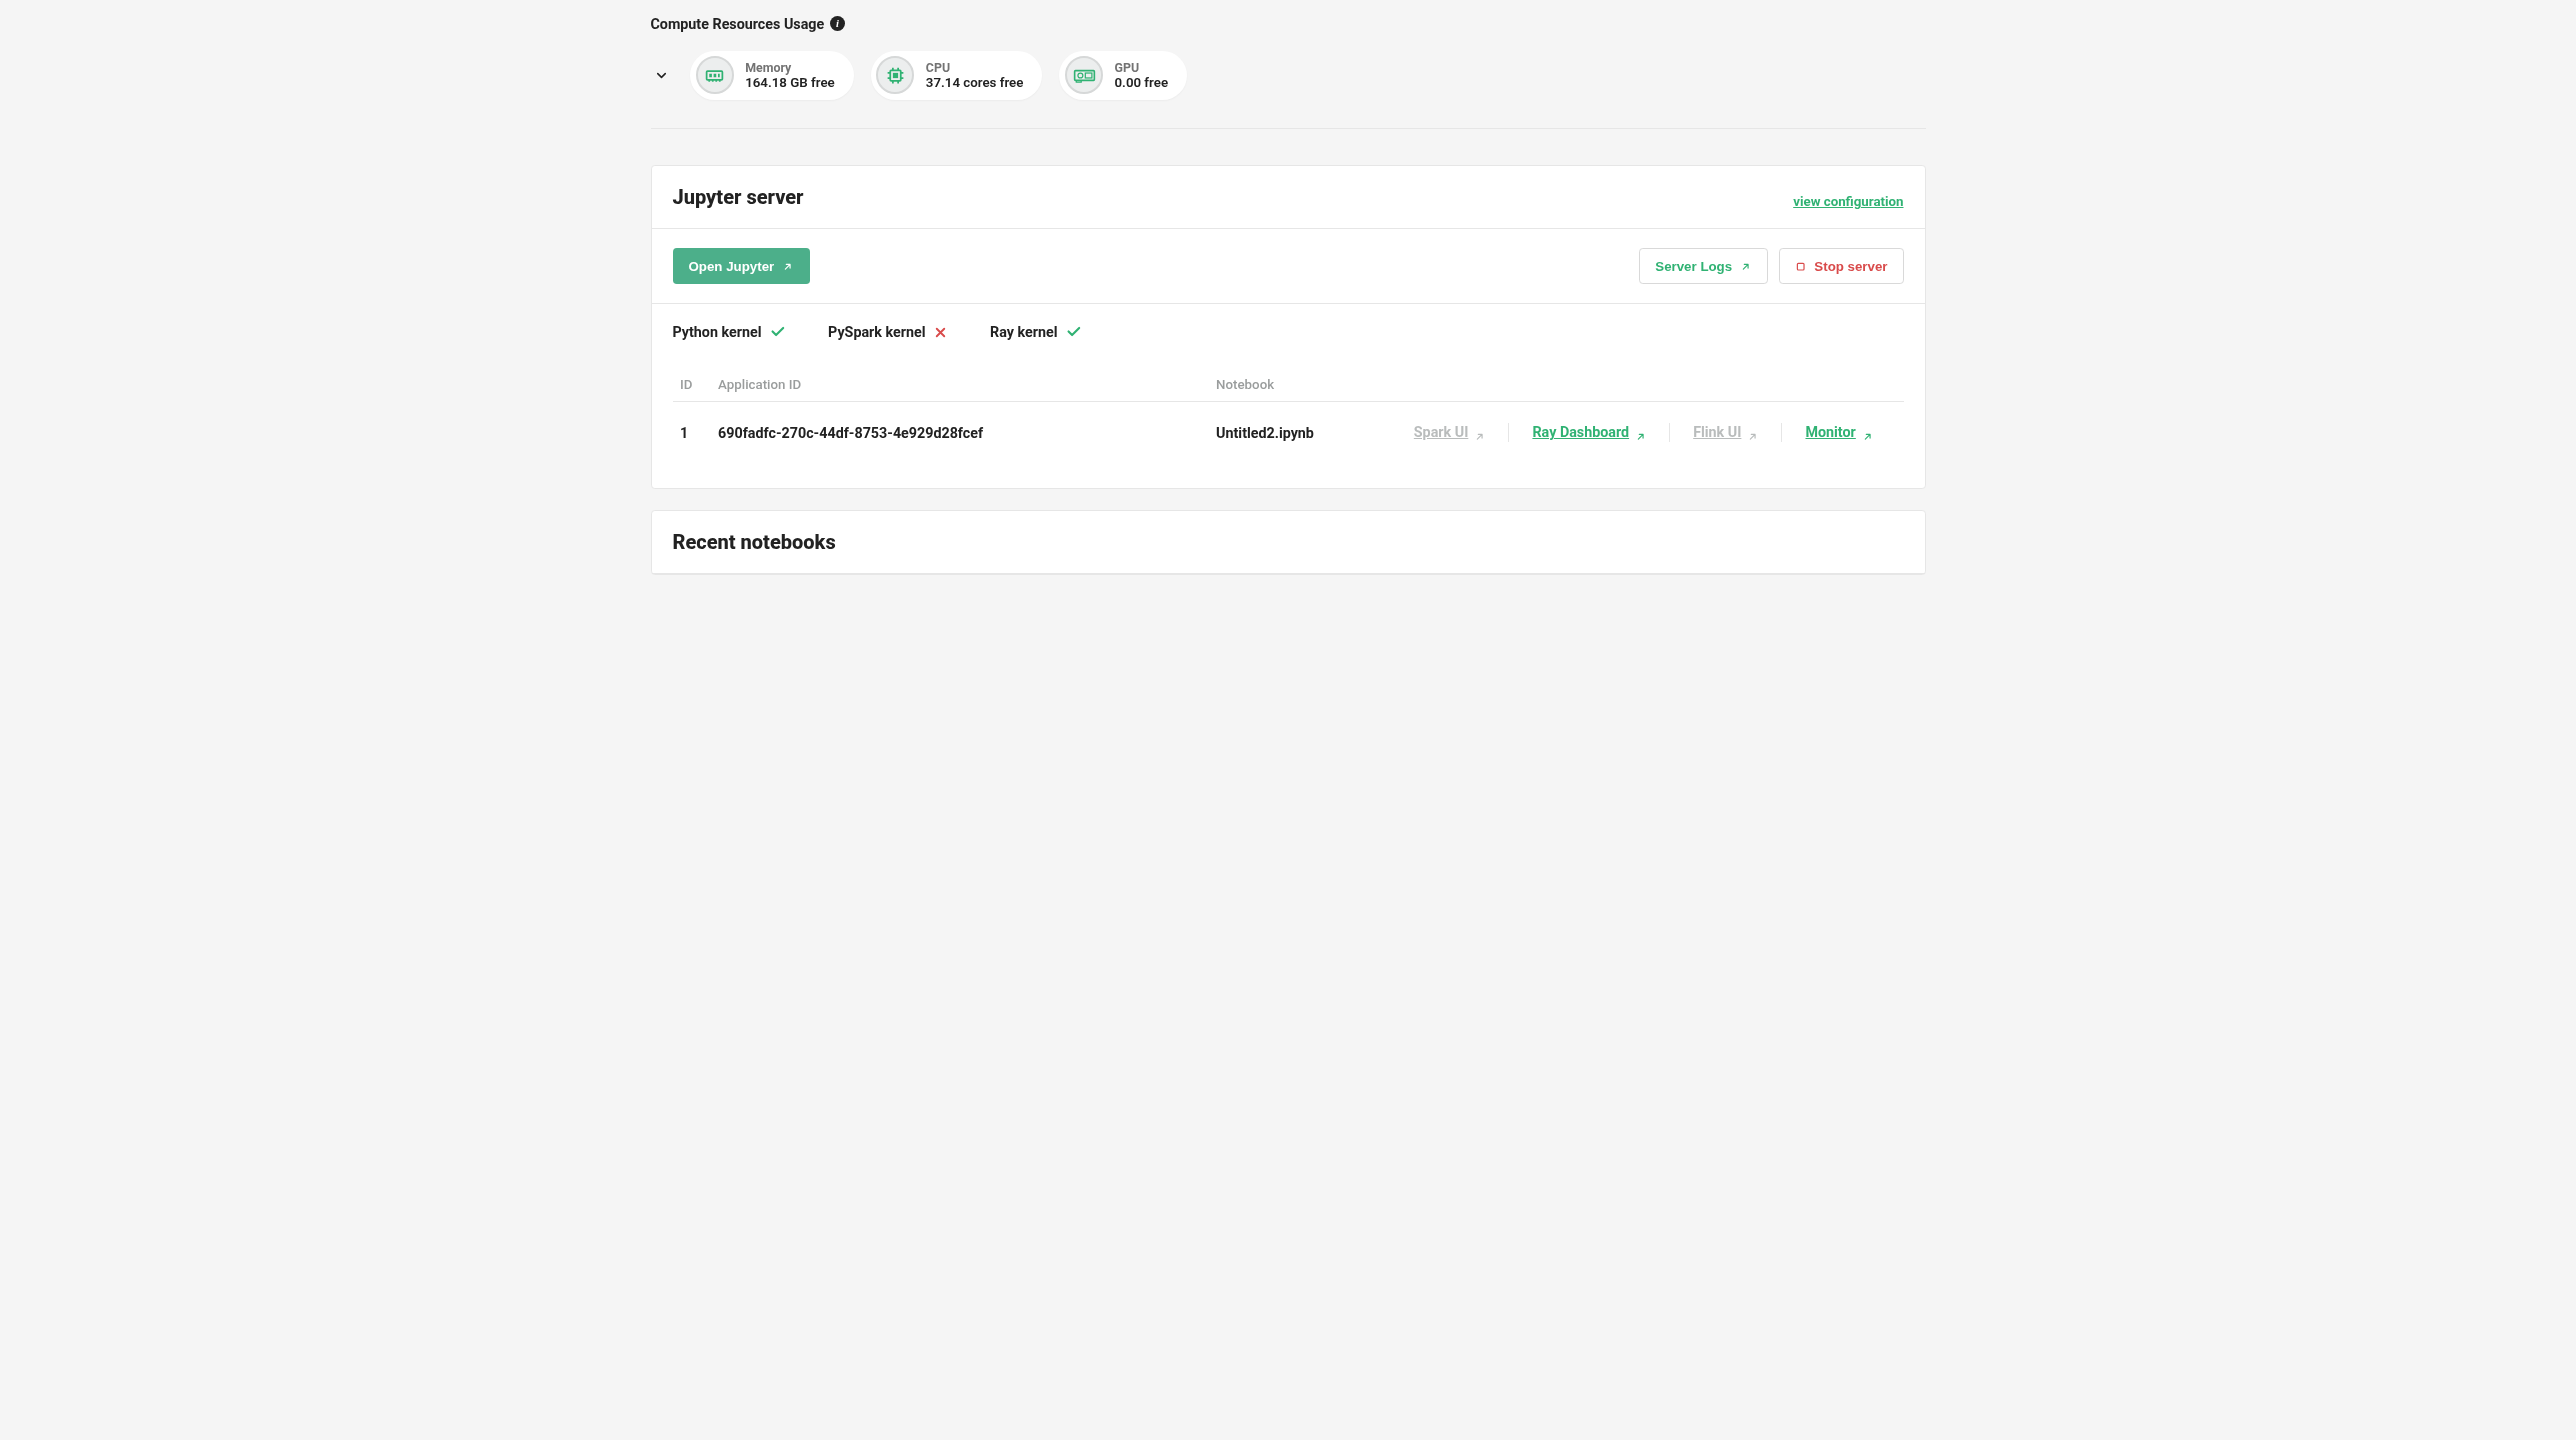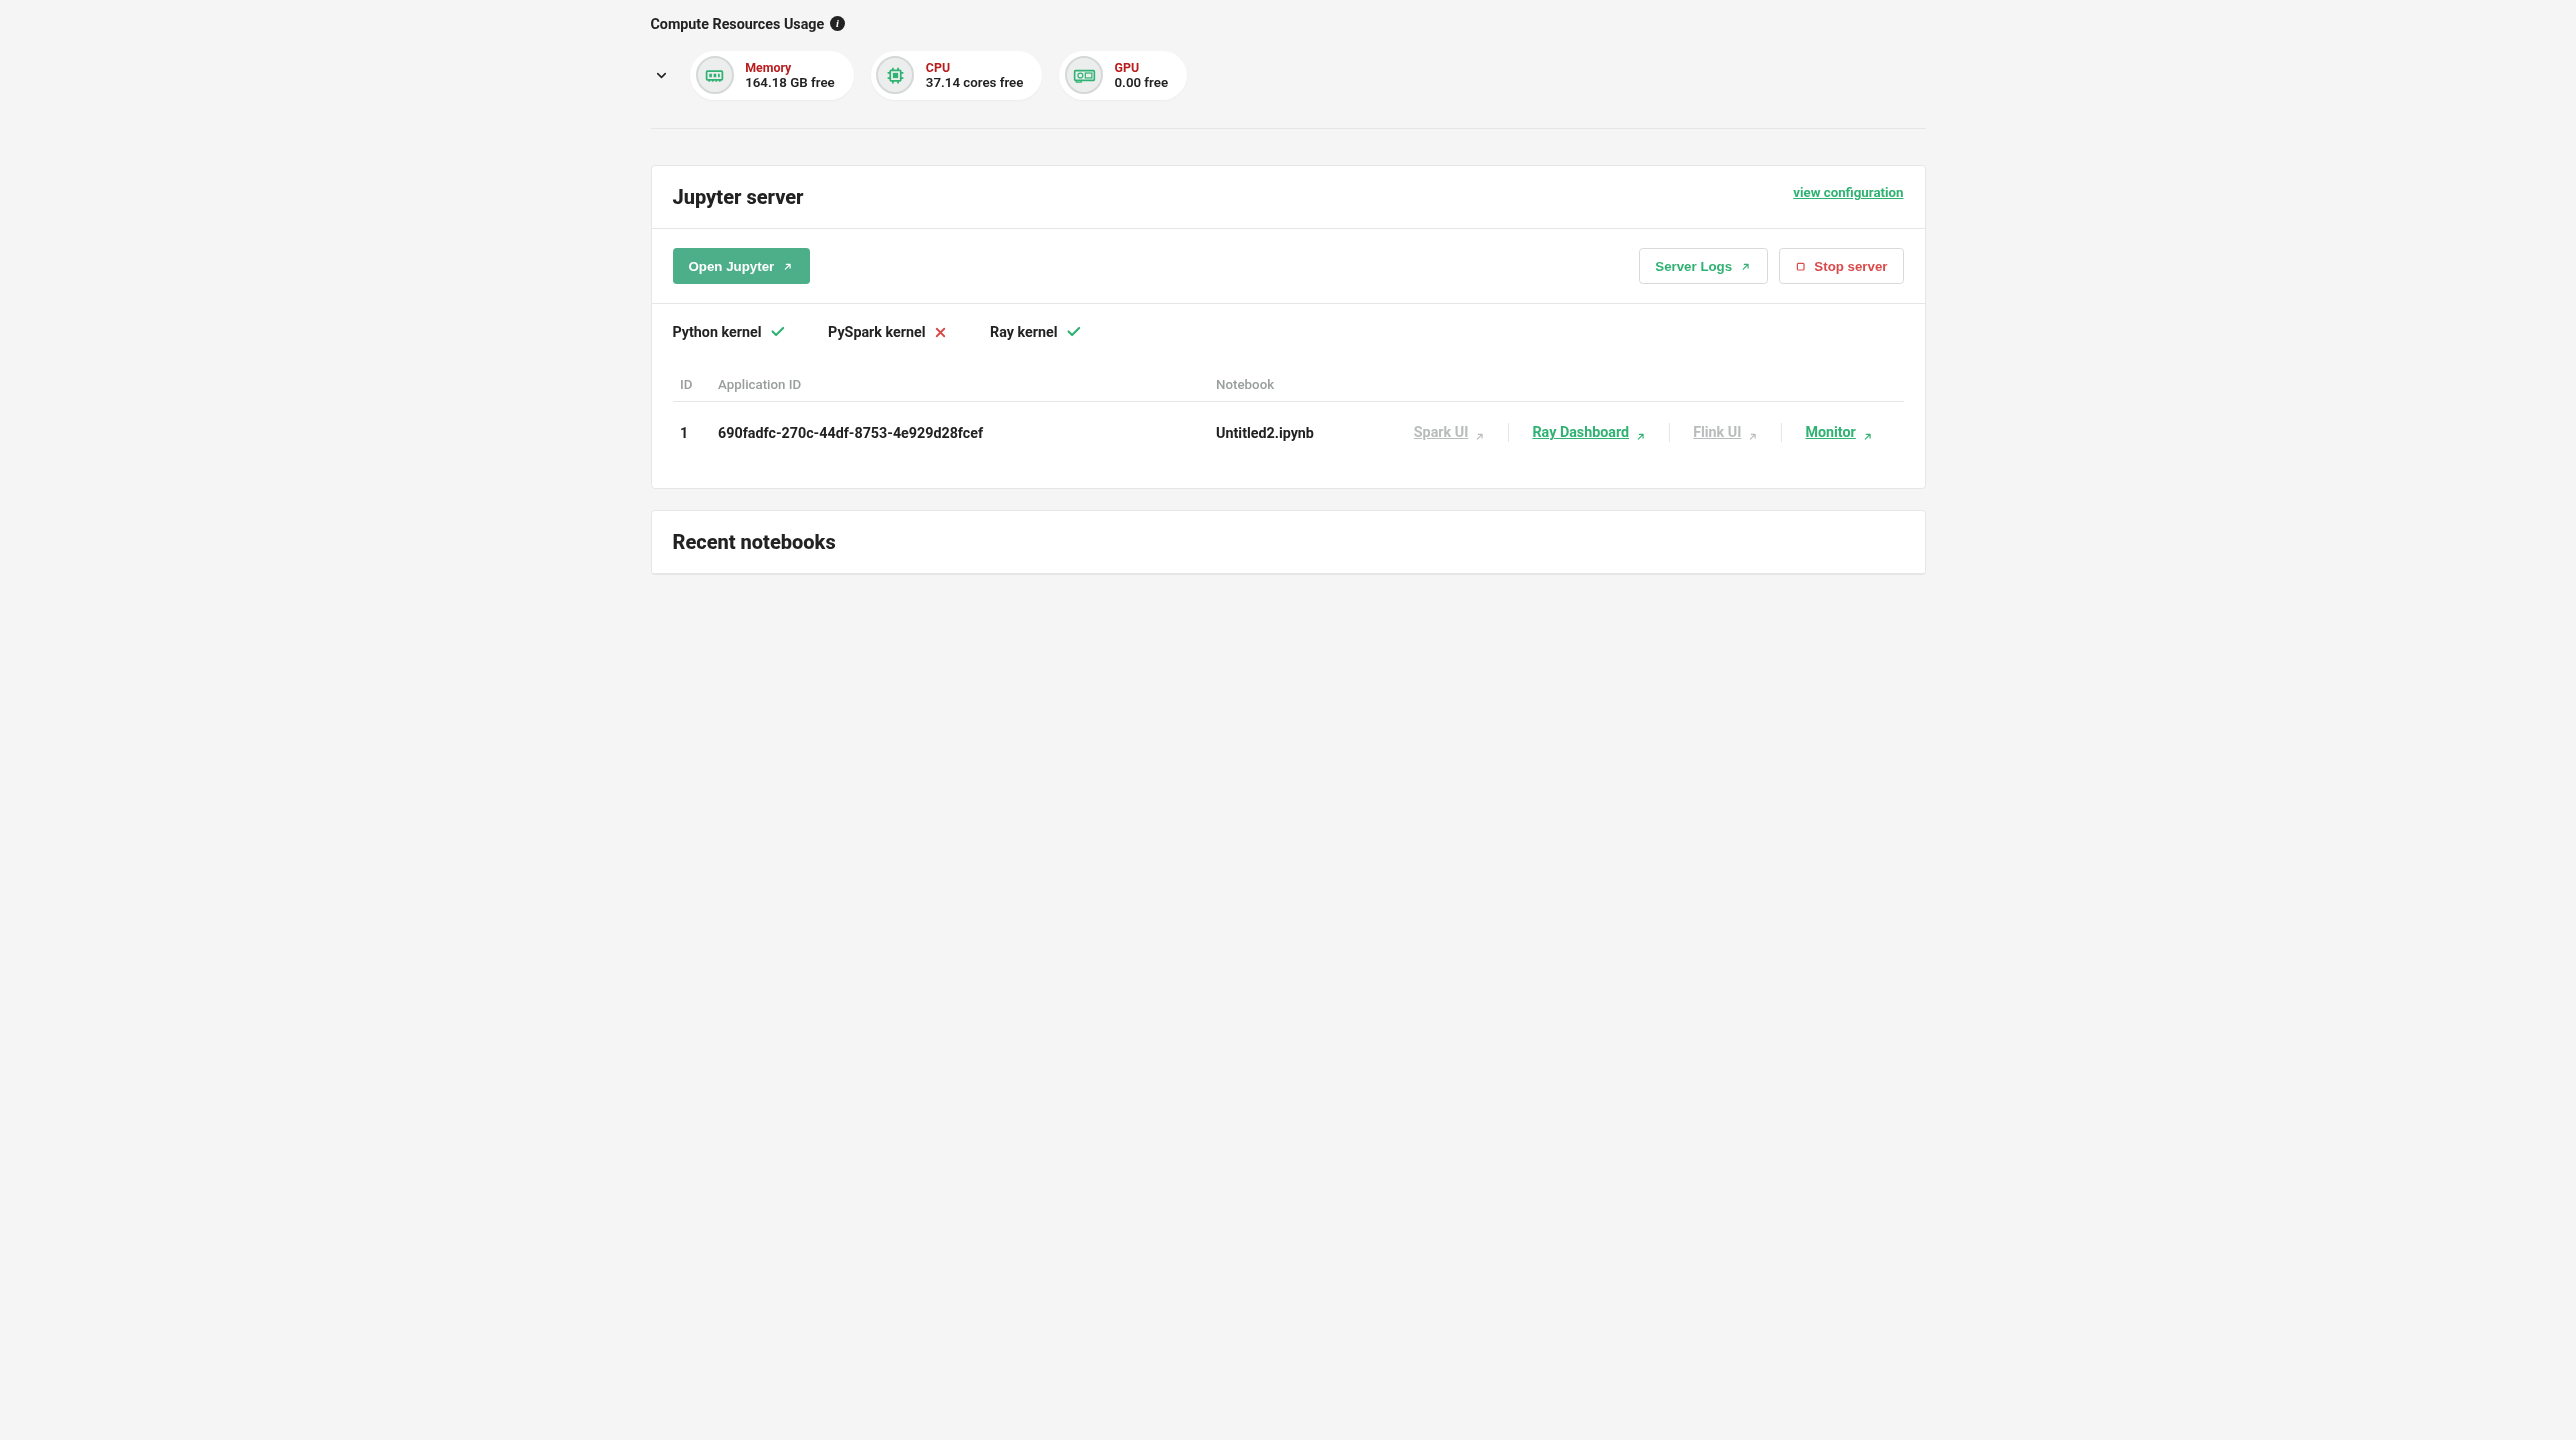--- a/index.html
+++ b/index.html
@@ -62,36 +62,36 @@
     border-radius: 50%;
     background: #eceeee;
     border: 2.9px solid #d6d8d8;
     display: flex;
     align-items: center;
     justify-content: center;
   }
   .resource-text .label {
     font-size: 12.4px;
     font-weight: 700;
-    color: #b91c1c;
+    color: #737373;
   }
   .resource-text .value {
     font-size: 13.3px;
     font-weight: 600;
     color: #222;
   }
   .card {
     background: #fff;
     border: 1px solid #e6e6e6;
     border-radius: 3.8px;
     margin-top: 36px;
   }
   .card-header {
     display: flex;
-    align-items: flex-start;
+    align-items: flex-end;
     justify-content: space-between;
     padding: 19px 21px;
     border-bottom: 1px solid #e6e6e6;
   }
   .card-title {
     font-size: 20px;
     font-weight: 800;
     color: #222;
   }
   .link-green {

